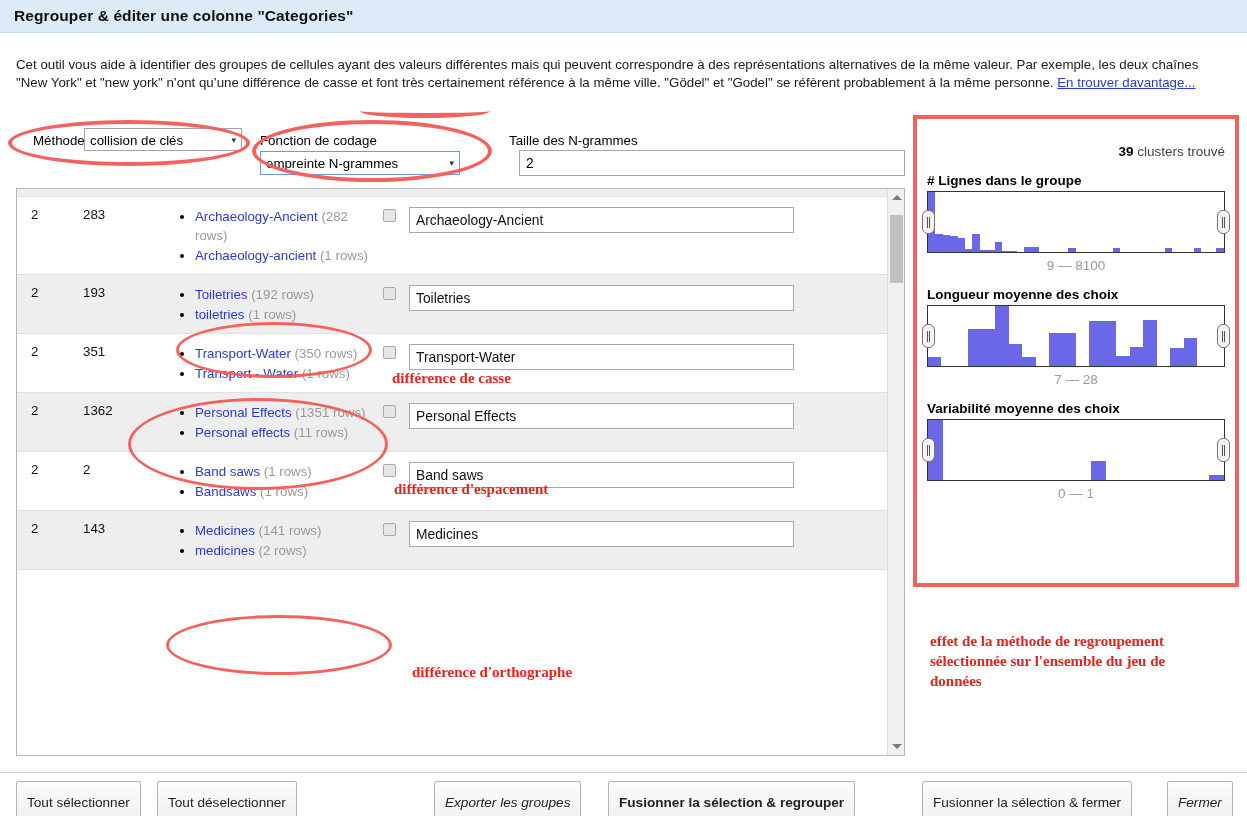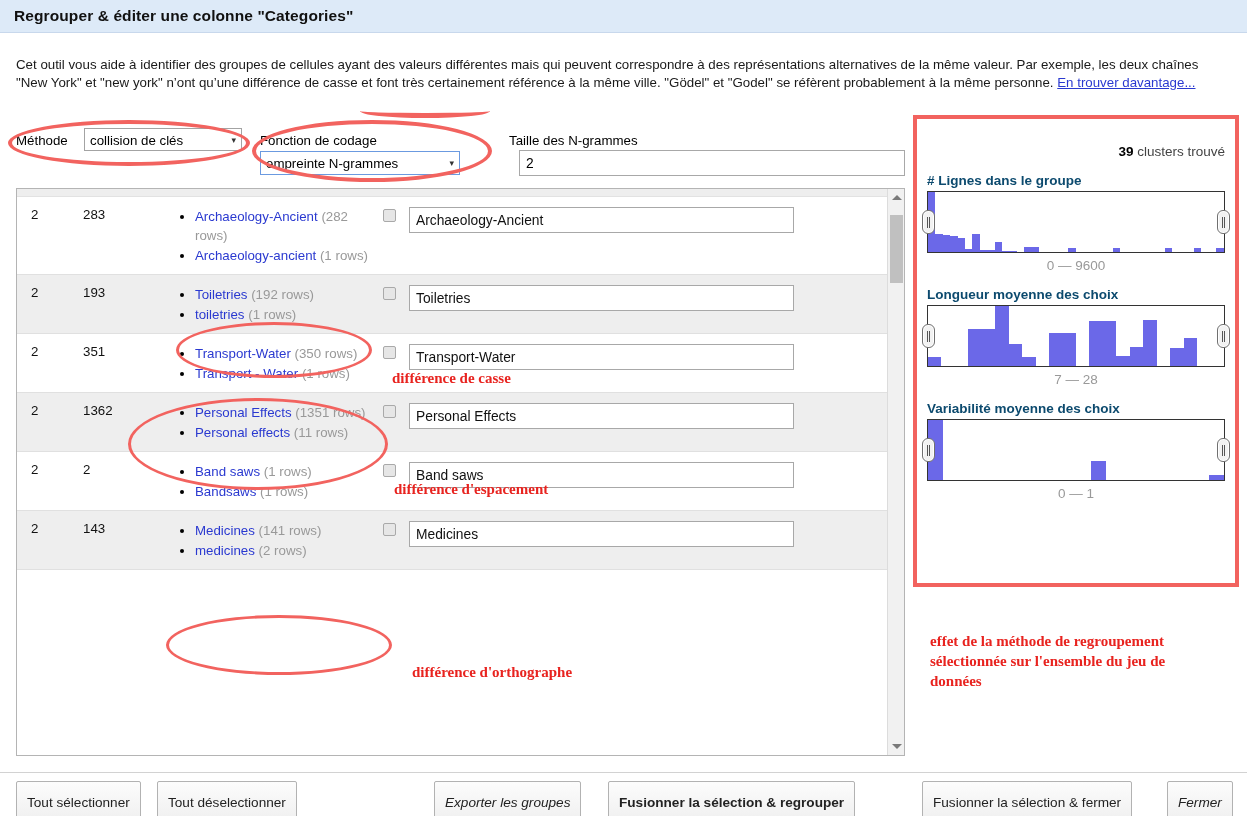--- a/index.html
+++ b/index.html
@@ -37,21 +37,21 @@
     width: 1217px;
     font-size: 13.3px; line-height: 17.6px;
     color: #1a1a1a;
   }
   .intro a {
     color: #2a39d0; text-decoration: underline;
   }
 
   
   .ctrl-method-label {
-    position: absolute; left: 16px; top: 133px;
+    position: absolute; left: 33px; top: 133px;
     font-size: 13.3px;
   }
   .sel-method {
     position: absolute; left: 84px; top: 128px;
     width: 158px; height: 23px;
     border: 1px solid #a3a3a3;
     background: #fff;
     font-family: "Liberation Sans", sans-serif;
     font-size: 13.3px;
     padding: 1px 18px 1px 5px;
@@ -191,21 +191,21 @@
   }
   .facets-inner { position: relative; width: 100%; height: 100%; padding: 8px 10px 0 10px; }
   .cluster-count {
     text-align: right;
     font-size: 13.5px; color: #444;
     margin-top: 17px;
   }
   .cluster-count b { color: #000; }
   .facet { margin-top: 14px; }
   .facet-title {
-    font-size: 13.5px; font-weight: bold; color: #0c4a6e;
+    font-size: 13.5px; font-weight: bold; color: #000000;
     margin-bottom: 3px;
   }
   .hist-box {
     position: relative;
     height: 62px;
     border: 1px solid #333;
     background: #fff;
   }
   .hist-bars {
     position: absolute; left: 0; right: 0; bottom: 0; top: 0;
@@ -461,21 +461,21 @@
                 <span style="width: 2.5%; height: 0%;"></span>
                 <span style="width: 2.5%; height: 6%;"></span>
               </div>
               <div class="handle left">
                 <b></b>
               </div>
               <div class="handle right">
                 <b></b>
               </div>
             </div>
-            <div class="hist-range">0 — 9600</div>
+            <div class="hist-range">9 — 8100</div>
           </div>
           <div class="facet">
             <div class="facet-title">Longueur moyenne des choix</div>
             <div class="hist-box">
               <div class="hist-bars">
                 <span style="width: 4.54545%; height: 14.8936%;"></span>
                 <span style="width: 4.54545%; height: 0%;"></span>
                 <span style="width: 4.54545%; height: 0%;"></span>
                 <span style="width: 4.54545%; height: 61.7021%;"></span>
                 <span style="width: 4.54545%; height: 61.7021%;"></span>

